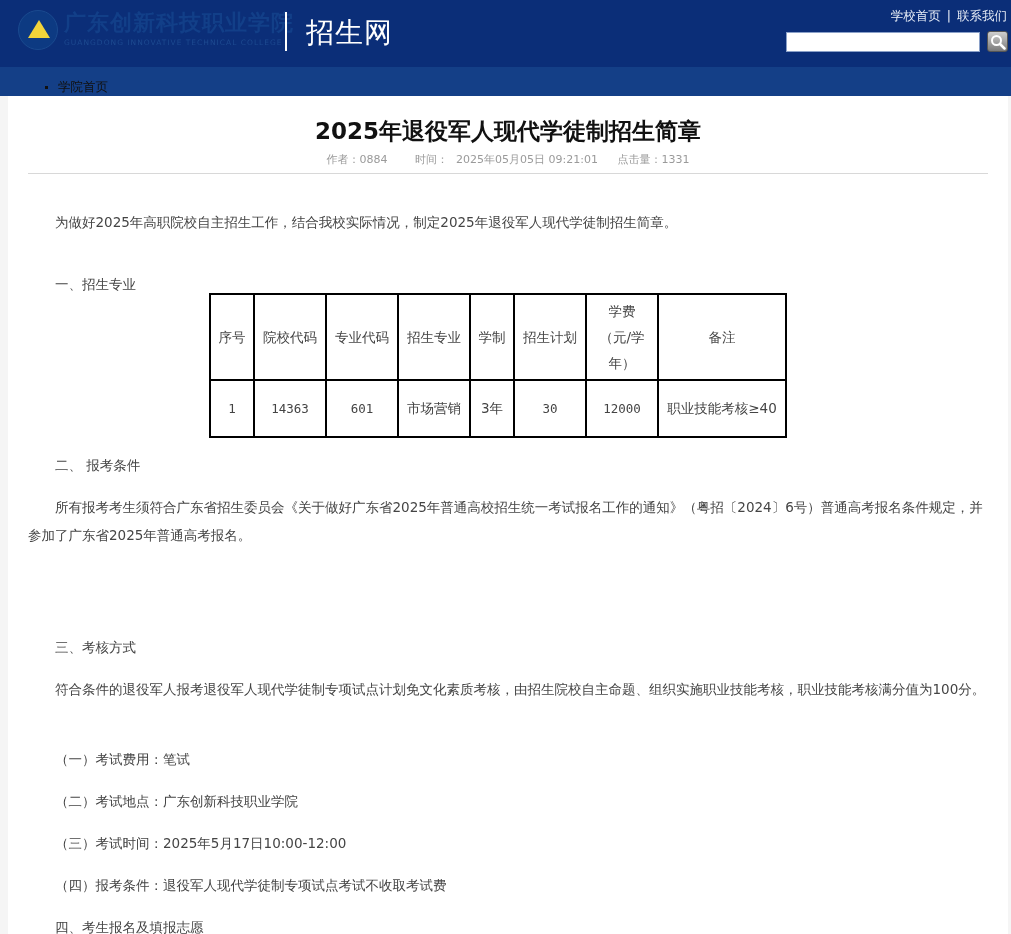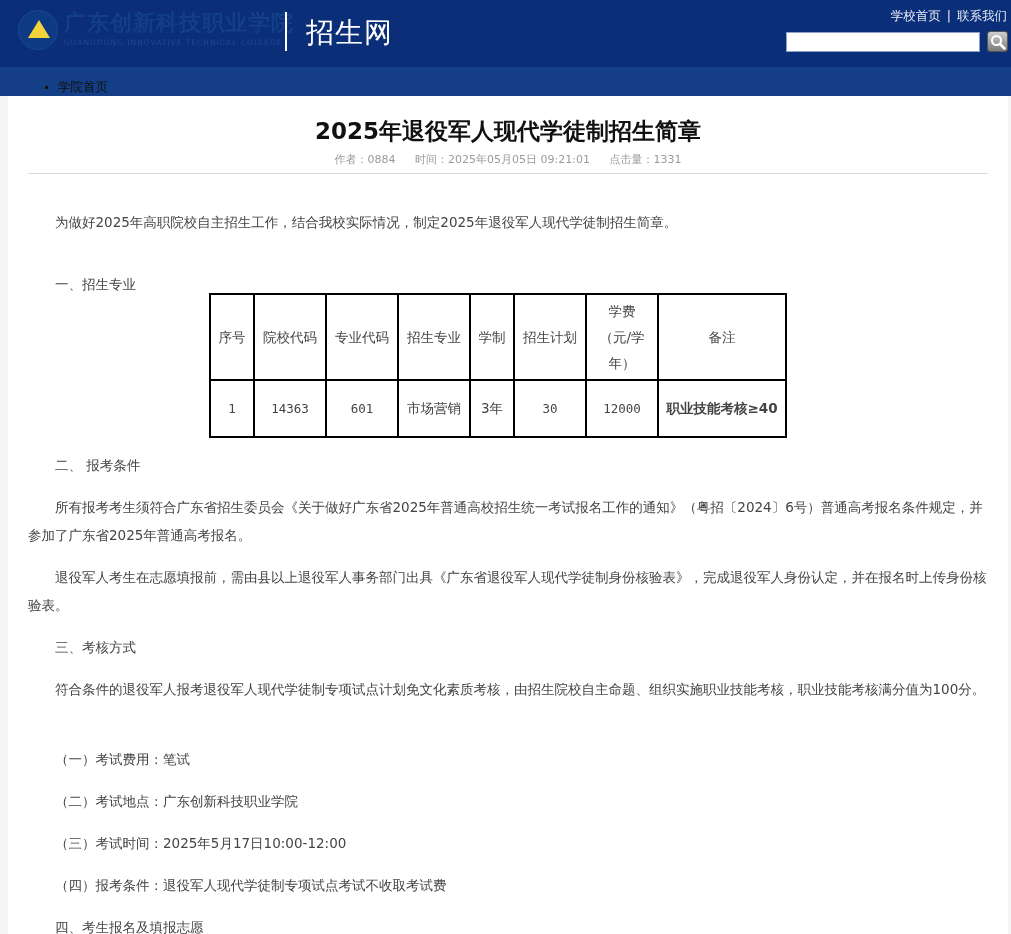--- a/index.html
+++ b/index.html
@@ -72,21 +72,21 @@
 <div class="nav">
   <ul>
     <li><a>学院首页</a></li>
   </ul>
 </div>
 
 <div class="content">
   <div class="article-title">2025年退役军人现代学徒制招生简章</div>
   <div class="meta">
     <span><span style="margin:0">作者：</span><span style="margin:0">0884</span></span>
-    <span><span style="margin:0">时间：</span><span style="margin:0">2025年05月05日 09:21:01</span></span>
+    <span><span style="margin:8px">时间：</span><span style="margin:0">2025年05月05日 09:21:01</span></span>
     <span><span style="margin:0">点击量：</span><span style="margin:0">1331</span></span>
   </div>
   <div class="meta-rule"></div>
 
   <p class="para indent" style="top:112px;">为做好2025年高职院校自主招生工作，结合我校实际情况，制定2025年退役军人现代学徒制招生简章。</p>
   <p class="para indent" style="top:155px;margin-top:19px;">一、招生专业</p>
 
   <table class="plan">
     <tbody>
         <tr class="head">
@@ -103,28 +103,27 @@
       <td style="width:128px;">备注</td>
     </tr>
     <tr class="row">
       <td class="num">1</td>
       <td class="num">14363</td>
       <td class="num">601</td>
       <td>市场营销</td>
       <td>3年</td>
       <td class="num">30</td>
       <td class="num">12000</td>
-      <td style="padding:0 4px;font-weight:bold;">职业技能考核≥40</td>
+      <td style="padding:0 4px;">职业技能考核≥40</td>
     </tr>
   </tbody>
     </table>
 
   <p class="para indent" style="top:355px;">二、 报考条件</p>
   <p class="para indent" style="top:397px;">所有报考考生须符合广东省招生委员会《关于做好广东省2025年普通高校招生统一考试报名工作的通知》（粤招〔2024〕6号）普通高考报名条件规定，并参加了广东省2025年普通高考报名。</p>
-  <p class="para indent" style="top:467px;">退役军人考生在志愿填报前，需由县以上退役军人事务部门出具《广东省退役军人现代学徒制身份核验表》，完成退役军人身份认定，并在报名时上传身份核验表。</p>
   <p class="para indent" style="top:537px;">三、考核方式</p>
   <p class="para indent" style="top:579px;">符合条件的退役军人报考退役军人现代学徒制专项试点计划免文化素质考核，由招生院校自主命题、组织实施职业技能考核，职业技能考核满分值为100分。</p>
   <p class="para indent" style="top:649px;">（一）考试费用：笔试</p>
   <p class="para indent" style="top:691px;">（二）考试地点：广东创新科技职业学院</p>
   <p class="para indent" style="top:733px;">（三）考试时间：2025年5月17日10:00-12:00</p>
   <p class="para indent" style="top:775px;">（四）报考条件：退役军人现代学徒制专项试点考试不收取考试费</p>
   <p class="para indent" style="top:817px;">四、考生报名及填报志愿</p>
 </div>
 
 </body></html>

